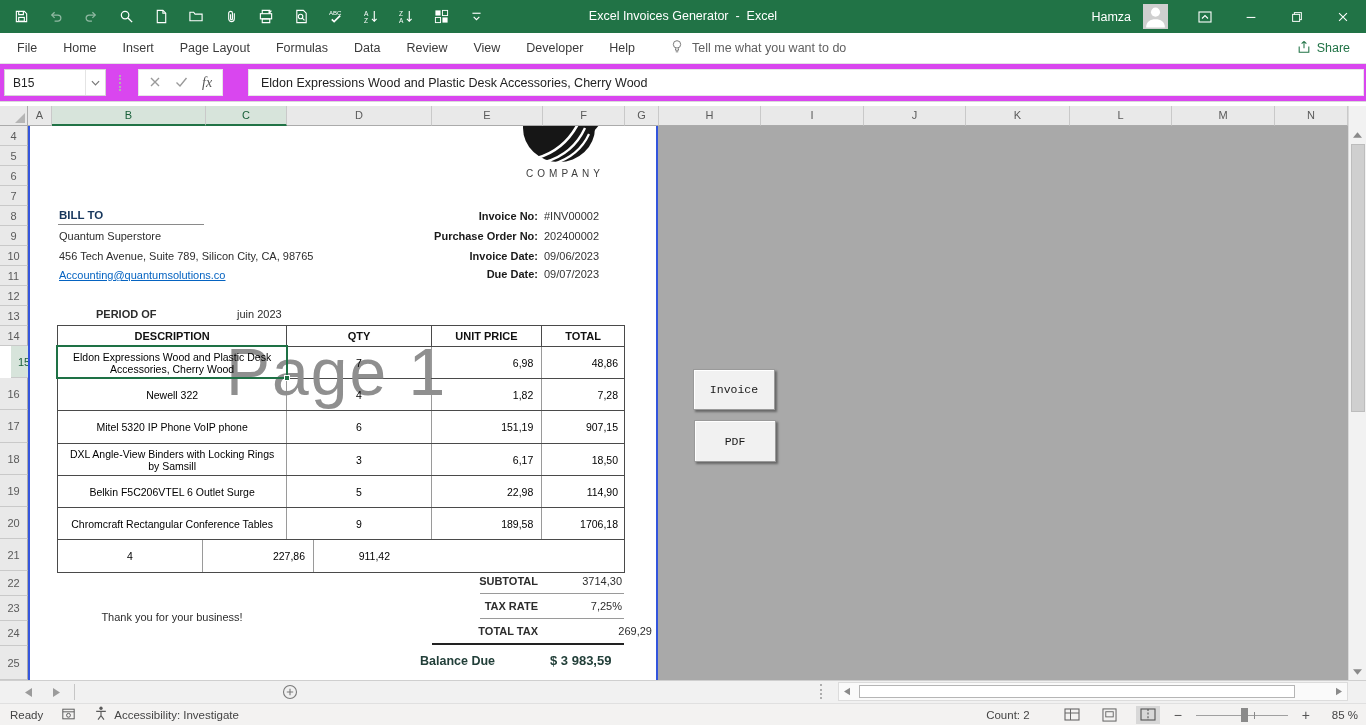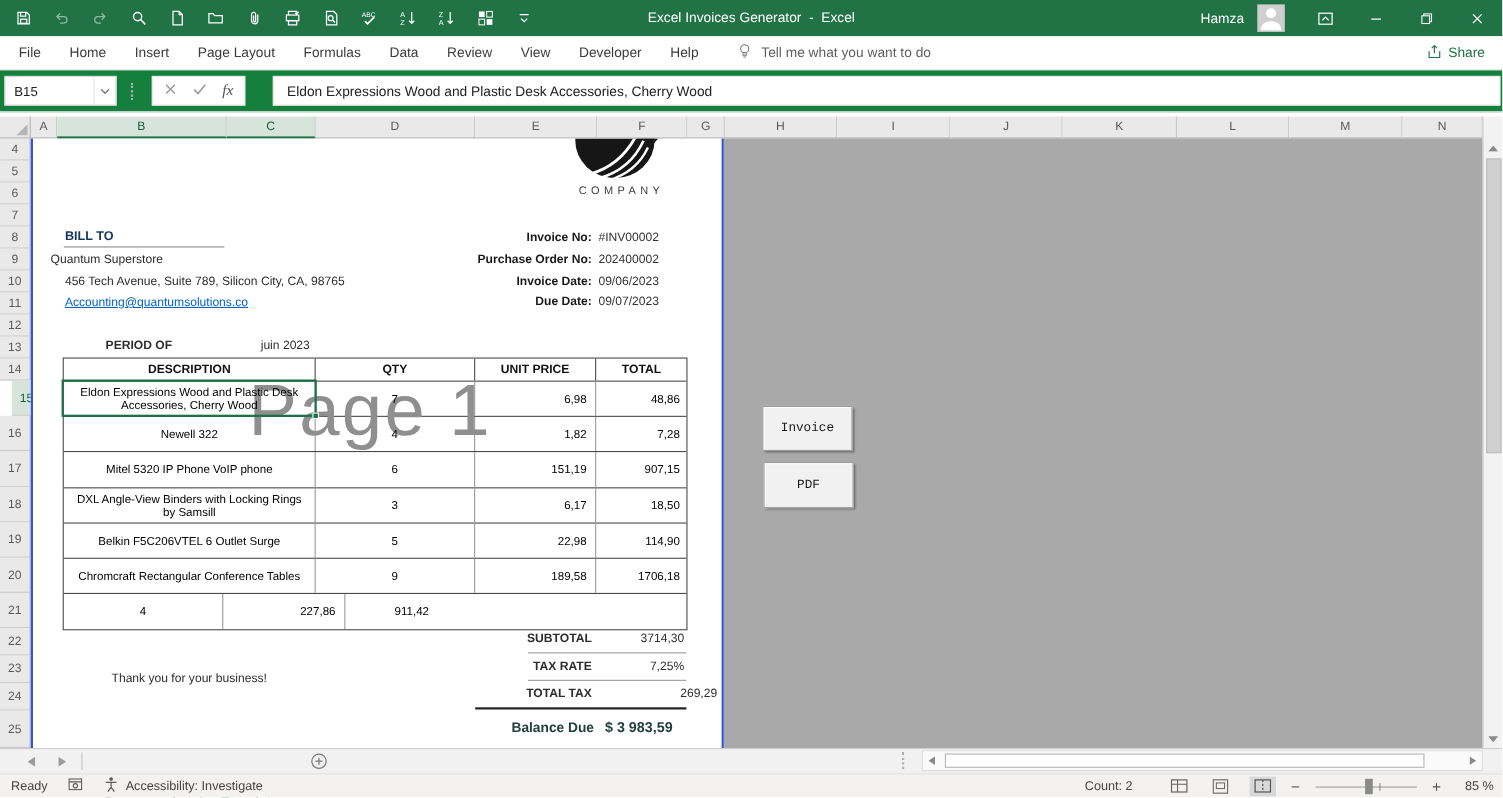--- a/index.html
+++ b/index.html
@@ -18,21 +18,21 @@
   .tb-avatar { width:25px; height:25px; background:#cfcfcf; display:flex; align-items:flex-end; justify-content:center; overflow:hidden; margin-right:14px; }
   .win-btn { width:46px; height:33px; display:flex; align-items:center; justify-content:center; cursor:pointer; }
 
   
   .ribbon { position:absolute; left:0; top:33px; width:1366px; height:31px; background:#fff; border-bottom:1px solid #e3e3e3; display:flex; align-items:center; }
   .rtab { padding:0 13px; font-size:12.5px; color:#3b3b3b; height:31px; display:flex; align-items:center; cursor:pointer; }
   .tellme { display:flex; align-items:center; gap:8px; margin-left:22px; color:#5f5f5f; font-size:12.5px; cursor:text; }
   .share { position:absolute; right:16px; display:flex; align-items:center; gap:6px; font-size:12.5px; color:#217346; cursor:pointer; }
 
   
-  .fbar { position:absolute; left:0; top:64px; width:1366px; height:38px; background:#15803d; border-bottom:1px solid #d9d9d9; }
+  .fbar { position:absolute; left:0; top:64px; width:1366px; height:38px; background:#d946ef; border-bottom:1px solid #d9d9d9; }
   .namebox { position:absolute; left:4px; top:5px; width:102px; height:27px; background:#fff; border:1px solid #d6d6d6; display:flex; align-items:center; font-size:12px; color:#222; }
   .namebox .nb-val { flex:1; padding-left:8px; }
   .nb-dd { width:20px; height:100%; border-left:1px solid #e4e4e4; display:flex; align-items:center; justify-content:center; }
   .fdots { position:absolute; left:119px; top:11px; height:16px; border-left:2px dotted #b0b0b0; }
   .fbtns { position:absolute; left:138px; top:5px; height:27px; display:flex; align-items:center; gap:14px; padding:0 10px; background:#fff; border:1px solid #e6e6e6; }
   .fx { font-family:"Liberation Serif",serif; font-style:italic; font-size:14px; color:#555; }
   .finput { position:absolute; left:248px; top:5px; right:2px; height:27px; background:#fff; border:1px solid #e6e6e6; display:flex; align-items:center; padding-left:12px; font-size:12.5px; color:#222; }
 
   
   .corner { position:absolute; left:0; top:106px; width:28px; height:20px; background:#e9e9e9; border-right:1px solid #ababab; border-bottom:1px solid #ababab; }
@@ -335,21 +335,21 @@
       <path d="M58 -6 L86 -10 L60 20 Z" fill="#161616"></path>
       <path d="M16 32 Q44 24 58 -4" fill="none" stroke="#fff" stroke-width="2.6"></path>
       <path d="M24 36 Q52 28 64 2" fill="none" stroke="#fff" stroke-width="2.4"></path>
       <path d="M32 38 Q58 30 68 8" fill="none" stroke="#fff" stroke-width="2.2"></path>
     </svg>
   </div>
   <div class="abs" style="left:504px;top:168px;width:122px;text-align:center;font-size:10px;letter-spacing:4px;color:#3c3c3c">COMPANY</div>
 
   <div class="abs inv bold" style="left:59px;top:209px;color:#16365c;font-size:11.5px">BILL TO</div>
   <div class="abs" style="left:58px;top:224px;width:146px;height:1px;background:#8a8a8a"></div>
-  <div class="abs inv" style="left:46px;top:230px">Quantum Superstore</div>
+  <div class="abs inv" style="left:59px;top:230px">Quantum Superstore</div>
   <div class="abs inv" style="left:59px;top:250px">456 Tech Avenue, Suite 789, Silicon City, CA, 98765</div>
   <div class="abs inv" style="left:59px;top:269px;color:#0563c1;text-decoration:underline">Accounting@quantumsolutions.co</div>
 
   <div class="meta-label" style="left:280px;top:210px">Invoice No:</div>
   <div class="meta-value" style="left:544px;top:210px">#INV00002</div>
   <div class="meta-label" style="left:280px;top:230px">Purchase Order No:</div>
   <div class="meta-value" style="left:544px;top:230px">202400002</div>
   <div class="meta-label" style="left:280px;top:250px">Invoice Date:</div>
   <div class="meta-value" style="left:544px;top:250px">09/06/2023</div>
   <div class="meta-label" style="left:280px;top:268px">Due Date:</div>
@@ -480,21 +480,21 @@
   <div class="tline" style="left:480px;top:593px;width:144px"></div>
   <div class="abs inv bold" style="left:338px;top:600px;width:200px;text-align:right">TAX RATE</div>
   <div class="abs inv" style="left:502px;top:600px;width:120px;text-align:right">7,25%</div>
   <div class="tline" style="left:480px;top:618px;width:144px"></div>
   <div class="abs inv bold" style="left:338px;top:625px;width:200px;text-align:right">TOTAL TAX</div>
   <div class="abs inv" style="left:532px;top:625px;width:120px;text-align:right">269,29</div>
   <div class="tline" style="left:432px;top:643px;width:192px;height:2px;background:#222"></div>
 
   <div class="abs inv" style="left:57px;top:611px;width:230px;text-align:center">Thank you for your business!</div>
 
-  <div class="abs bold" style="left:420px;top:654px;width:120px;text-align:right;font-size:12.5px;color:#223f39">Balance Due</div>
+  <div class="abs bold" style="left:420px;top:654px;width:120px;text-align:left;font-size:12.5px;color:#223f39">Balance Due</div>
   <div class="abs bold" style="left:550px;top:653px;font-size:13px;color:#223f39">$ 3 983,59</div>
 
   <div class="xl-btn" style="left:693px;top:369px;height:41px">Invoice</div>
   <div class="xl-btn" style="left:694px;top:420px;height:42px">PDF</div>
 
   <div class="vscroll">
     <div class="sarrow" style="margin-top:20px">
         <svg width="9" height="6" viewBox="0 0 10 6">
           <path d="M5 0L10 6H0z" fill="#8a8a8a"></path>
         </svg>

